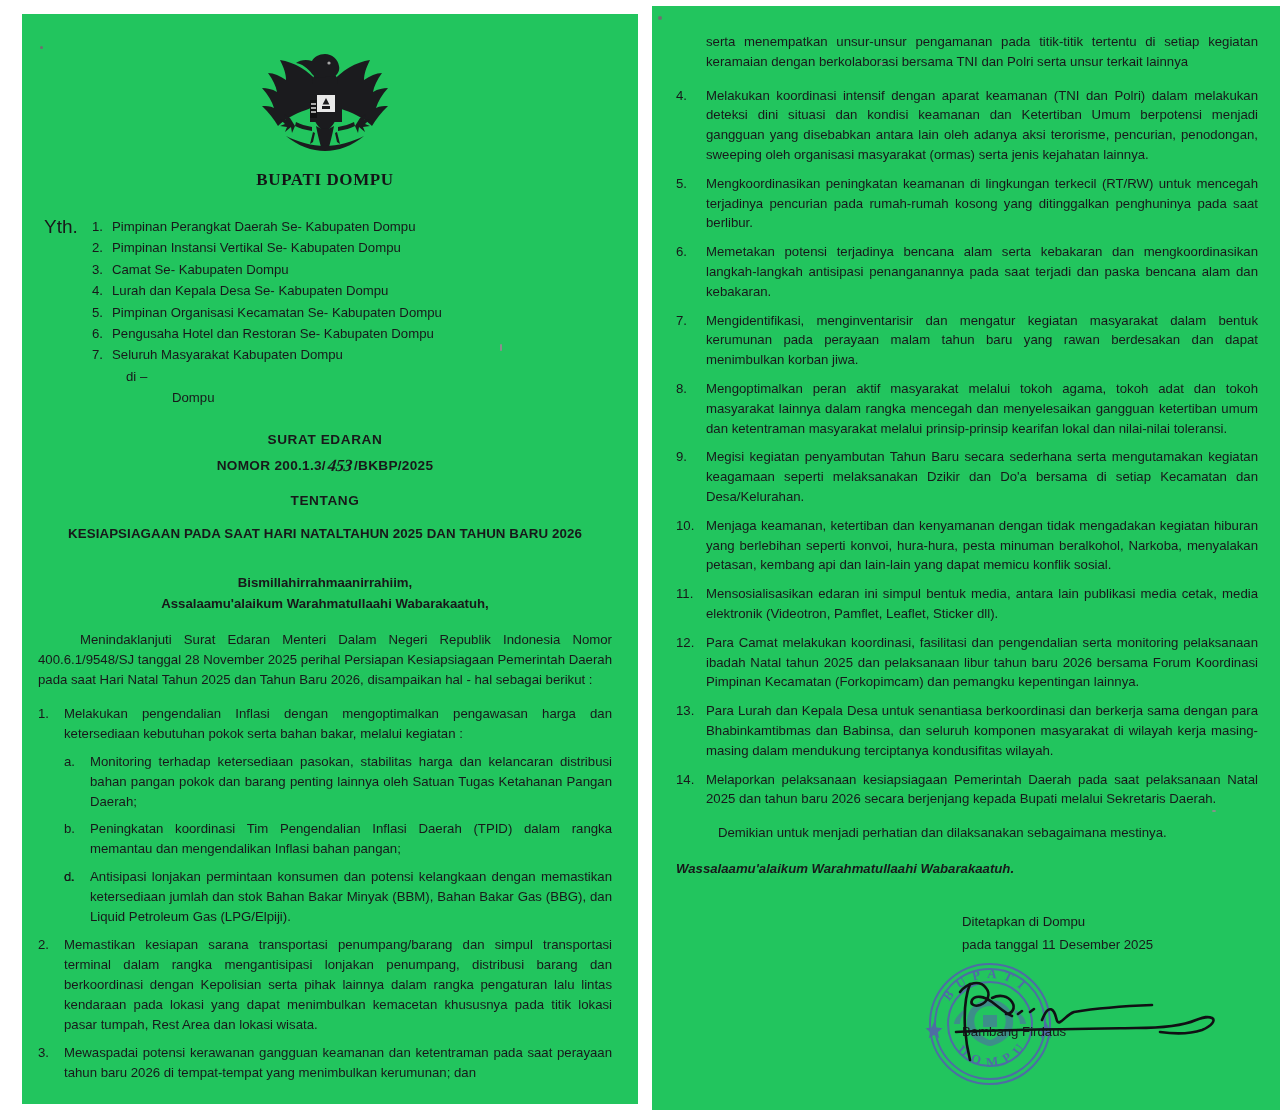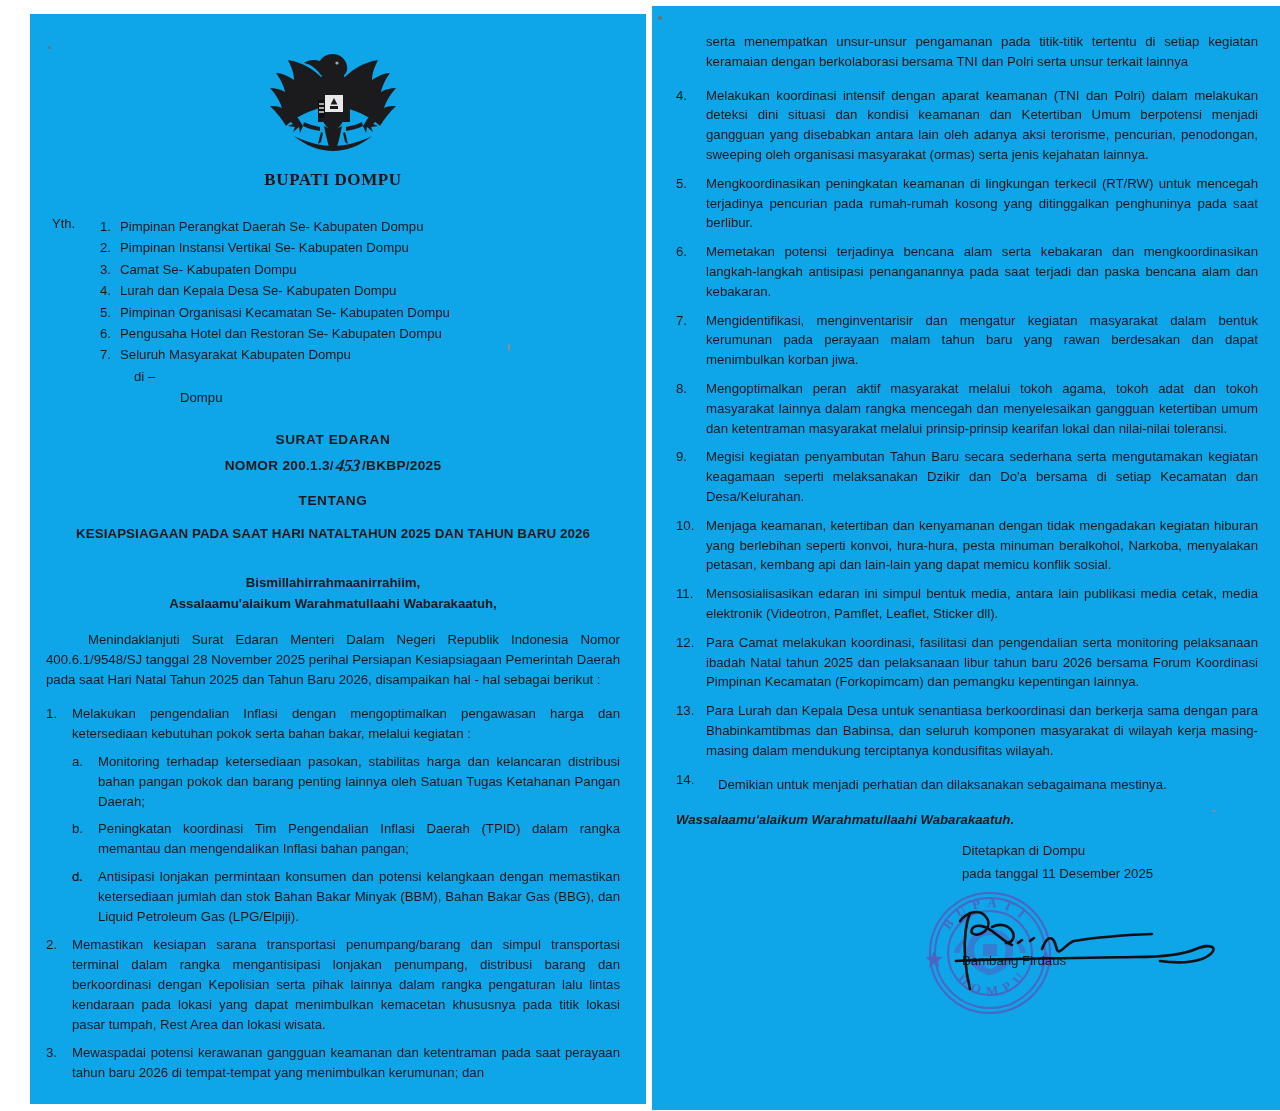--- a/index.html
+++ b/index.html
@@ -10,46 +10,46 @@
     font-family: "Liberation Sans", sans-serif;
   }
   #scan {
     position: relative;
     width: 1280px; height: 1111px;
     background: #ffffff;
     overflow: hidden;
   }
   .page {
     position: absolute;
-    background: #0ea5e9;
+    background: #22c55e;
     color: #18181a;
     overflow: hidden;
   }
-  #page-left  { left: 30px;  top: 14px; width: 616px;  height: 1090px; }
+  #page-left  { left: 22px;  top: 14px; width: 616px;  height: 1090px; }
   #page-right { left: 652px; top: 6px;  width: 628px;  height: 1104px; }
 
   .inner-left  { padding: 18px 26px 0 16px; }
   .inner-right { padding: 26px 22px 0 24px; }
 
   
   .emblem-wrap { text-align: center; margin: 16px 0 4px; }
   .emblem { display: inline-block; }
   .kop-title {
     text-align: center;
     font-family: "Liberation Serif", serif;
     font-weight: bold;
     font-size: 17px;
     letter-spacing: 0.6px;
     margin-top: 6px;
     color: #141416;
   }
 
   
   .yth-block { margin-top: 26px; display: flex; }
-  .yth-label { width: 54px; flex: none; font-size: 13px; padding-left: 6px; }
+  .yth-label { width: 54px; flex: none; font-size: 19px; padding-left: 6px; }
   .yth-list { list-style: none; margin: 0; padding: 0; }
   .yth-list li {
     font-size: 13.2px;
     line-height: 1.62;
     padding-left: 20px;
     position: relative;
     white-space: nowrap;
   }
   .yth-list li .num {
     position: absolute; left: 0; top: 0;
@@ -141,21 +141,21 @@
   }
   .wassalam {
     margin-top: 18px;
     font-style: italic;
     font-weight: bold;
     font-size: 13.2px;
   }
 
   
   .sign-block {
-    margin-top: 12px;
+    margin-top: 34px;
     padding-left: 286px;
     position: relative;
     font-size: 13.2px;
     line-height: 1.75;
   }
   .sign-line { white-space: nowrap; }
   .sign-name { margin-top: 64px; white-space: nowrap; position: relative; z-index: 4; }
 
   
   .stamp {
@@ -286,21 +286,21 @@
         <li><span class="mk">4.</span><span>Melakukan koordinasi intensif dengan aparat keamanan (TNI dan Polri) dalam melakukan deteksi dini situasi dan kondisi keamanan dan Ketertiban Umum berpotensi menjadi gangguan yang disebabkan antara lain oleh adanya aksi terorisme, pencurian, penodongan, sweeping oleh organisasi masyarakat (ormas) serta jenis kejahatan lainnya.</span></li>
         <li><span class="mk">5.</span><span>Mengkoordinasikan peningkatan keamanan di lingkungan terkecil (RT/RW) untuk mencegah terjadinya pencurian pada rumah-rumah kosong yang ditinggalkan penghuninya pada saat berlibur.</span></li>
         <li><span class="mk">6.</span><span>Memetakan potensi terjadinya bencana alam serta kebakaran dan mengkoordinasikan langkah-langkah antisipasi penanganannya pada saat terjadi dan paska bencana alam dan kebakaran.</span></li>
         <li><span class="mk">7.</span><span>Mengidentifikasi, menginventarisir dan mengatur kegiatan masyarakat dalam bentuk kerumunan pada perayaan malam tahun baru yang rawan berdesakan dan dapat menimbulkan korban jiwa.</span></li>
         <li><span class="mk">8.</span><span>Mengoptimalkan peran aktif masyarakat melalui tokoh agama, tokoh adat dan tokoh masyarakat lainnya dalam rangka mencegah dan menyelesaikan gangguan ketertiban umum dan ketentraman masyarakat melalui prinsip-prinsip kearifan lokal dan nilai-nilai toleransi.</span></li>
         <li><span class="mk">9.</span><span>Megisi kegiatan penyambutan Tahun Baru secara sederhana serta mengutamakan kegiatan keagamaan seperti melaksanakan Dzikir dan Do'a bersama di setiap Kecamatan dan Desa/Kelurahan.</span></li>
         <li><span class="mk">10.</span><span>Menjaga keamanan, ketertiban dan kenyamanan dengan tidak mengadakan kegiatan hiburan yang berlebihan seperti konvoi, hura-hura, pesta minuman beralkohol, Narkoba, menyalakan petasan, kembang api dan lain-lain yang dapat memicu konflik sosial.</span></li>
         <li><span class="mk">11.</span><span>Mensosialisasikan edaran ini simpul bentuk media, antara lain publikasi media cetak, media elektronik (Videotron, Pamflet, Leaflet, Sticker dll).</span></li>
         <li><span class="mk">12.</span><span>Para Camat melakukan koordinasi, fasilitasi dan pengendalian serta monitoring pelaksanaan ibadah Natal tahun 2025 dan pelaksanaan libur tahun baru 2026 bersama Forum Koordinasi Pimpinan Kecamatan (Forkopimcam) dan pemangku kepentingan lainnya.</span></li>
         <li><span class="mk">13.</span><span>Para Lurah dan Kepala Desa untuk senantiasa berkoordinasi dan berkerja sama dengan para Bhabinkamtibmas dan Babinsa, dan seluruh komponen masyarakat di wilayah kerja masing-masing dalam mendukung terciptanya kondusifitas wilayah.</span></li>
-        <li><span class="mk">14.</span></li>
+        <li><span class="mk">14.</span><span>Melaporkan pelaksanaan kesiapsiagaan Pemerintah Daerah pada saat pelaksanaan Natal 2025 dan tahun baru 2026 secara berjenjang kepada Bupati melalui Sekretaris Daerah.</span></li>
       </ol>
 
       <div class="closing">Demikian untuk menjadi perhatian dan dilaksanakan sebagaimana mestinya.</div>
       <div class="wassalam">Wassalaamu'alaikum Warahmatullaahi Wabarakaatuh.</div>
 
       <div class="sign-block">
         <div class="sign-line">Ditetapkan di Dompu</div>
         <div class="sign-line">pada tanggal 11 Desember 2025</div>
 
         <svg class="stamp" viewBox="0 0 132 132">

